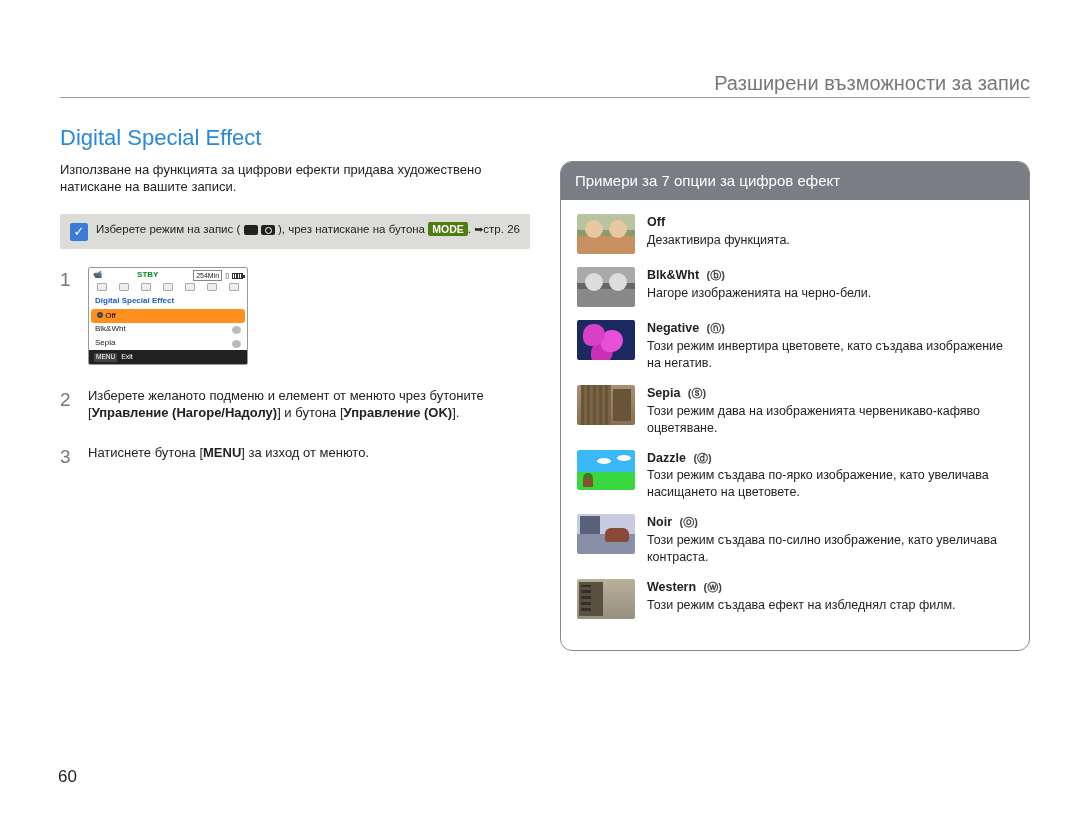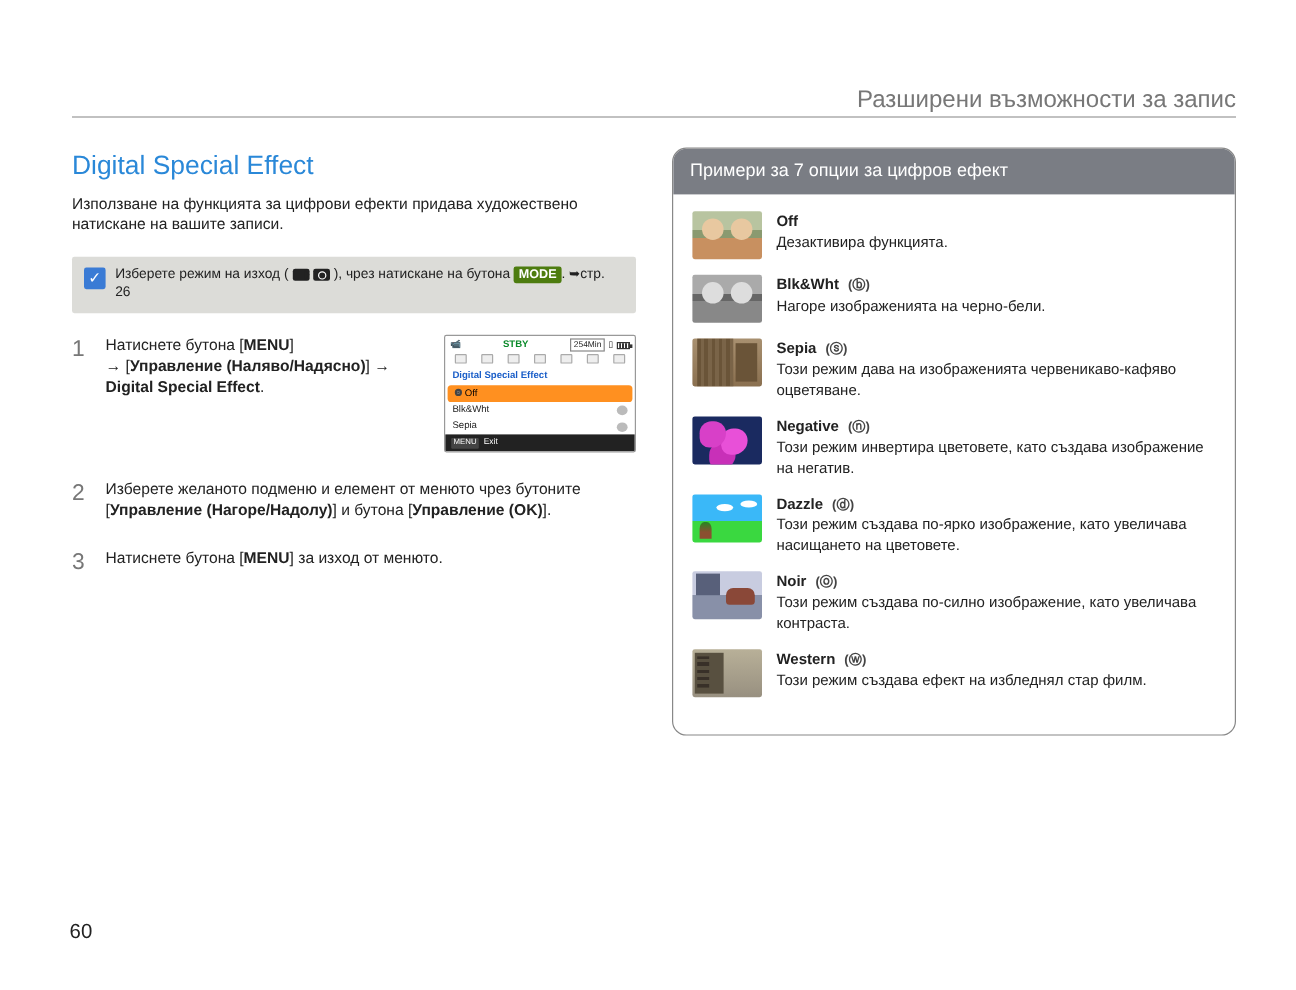--- a/index.html
+++ b/index.html
@@ -127,20 +127,21 @@
   .lcd-exit {
     background:#222;color:#fff;font-size:7px;padding:2px 5px;
     display:flex;gap:4px;align-items:center;
   }
   .menu-key { background:#444;color:#fff;padding:0 2px;border-radius:1px;font-size:6.5px; }
   .lcd-effect-ico { width:9px;height:8px;border-radius:50%;background:#bbb;display:inline-block; }
 
   .right-panel {
     border:1.5px solid #888; border-radius:12px;
     overflow:hidden;
+    margin-top:38px;
   }
   .panel-head {
     background:#7a7d84; color:#fff; font-size:15px;
     padding:9px 14px; font-weight:500;
   }
   .effects-list { padding:14px 16px 18px; }
   .effect-row {
     display:flex; gap:12px; margin-bottom:13px; align-items:flex-start;
   }
   .thumb {
@@ -187,43 +188,38 @@
 
   <div class="columns">
 
     <div class="left-col">
       <div class="section-title">Digital Special Effect</div>
       <div class="intro">Използване на функцията за цифрови ефекти придава художествено натискане на вашите записи.</div>
 
       <div class="note-box">
         <span class="check-icon">✓</span>
         <div>
-          <span>Изберете режим на изход (</span>
+          <span>Изберете режим на запис (</span>
           <span class="rec-icon">
               <span class="video-ico"></span>
             </span>
           <span class="rec-icon">
               <span class="camera-ico"></span>
             </span>
           <span>), чрез натискане на бутона</span>
           <span class="mode-btn">MODE</span>.
           <span class="page-arrow">➥</span><span>стр. 26</span>
         </div>
       </div>
 
       <ol class="steps">
         <li>
           <span class="step-num">1</span>
           <div class="step-body">
             <div class="step1-row">
-              <div class="step1-text">
-                <span>Натиснете бутона [</span><b>MENU</b><span>]</span><br>
-                <span>→ [</span><b>Управление (Наляво/Надясно)</b><span>] →</span><br>
-                <b>Digital Special Effect</b><span>.</span>
-              </div>
 
               <div class="lcd">
                 <div class="lcd-top">
                   <span>📹</span>
                   <span class="stby">STBY</span>
                   <span class="lcd-top-right">
                     <span class="lcd-time-box">254Min</span>
                     <span style="font-size:7px;">▯</span>
                     <span class="battery-ico">
                         <span class="battery-bars"></span>
@@ -288,31 +284,31 @@
               </div>
             </div>
             <div class="effect-row">
               <div class="thumb thumb-bw"></div>
               <div class="effect-text">
                 <div class="effect-name">Blk&amp;Wht <span class="glyph">(ⓑ)</span></div>
                 <div>Нагоре изображенията на черно-бели.</div>
               </div>
             </div>
             <div class="effect-row">
+              <div class="thumb thumb-neg"></div>
+              <div class="effect-text">
+                <div class="effect-name">Negative <span class="glyph">(ⓝ)</span></div>
+                <div>Този режим инвертира цветовете, като създава изображение на негатив.</div>
+              </div>
+            </div>
+            <div class="effect-row">
               <div class="thumb thumb-sepia"></div>
               <div class="effect-text">
                 <div class="effect-name">Sepia <span class="glyph">(ⓢ)</span></div>
                 <div>Този режим дава на изображенията червеникаво-кафяво оцветяване.</div>
-              </div>
-            </div>
-            <div class="effect-row">
-              <div class="thumb thumb-neg"></div>
-              <div class="effect-text">
-                <div class="effect-name">Negative <span class="glyph">(ⓝ)</span></div>
-                <div>Този режим инвертира цветовете, като създава изображение на негатив.</div>
               </div>
             </div>
             <div class="effect-row">
               <div class="thumb thumb-dazzle"></div>
               <div class="effect-text">
                 <div class="effect-name">Dazzle <span class="glyph">(ⓓ)</span></div>
                 <div>Този режим създава по-ярко изображение, като увеличава насищането на цветовете.</div>
               </div>
             </div>
             <div class="effect-row">

